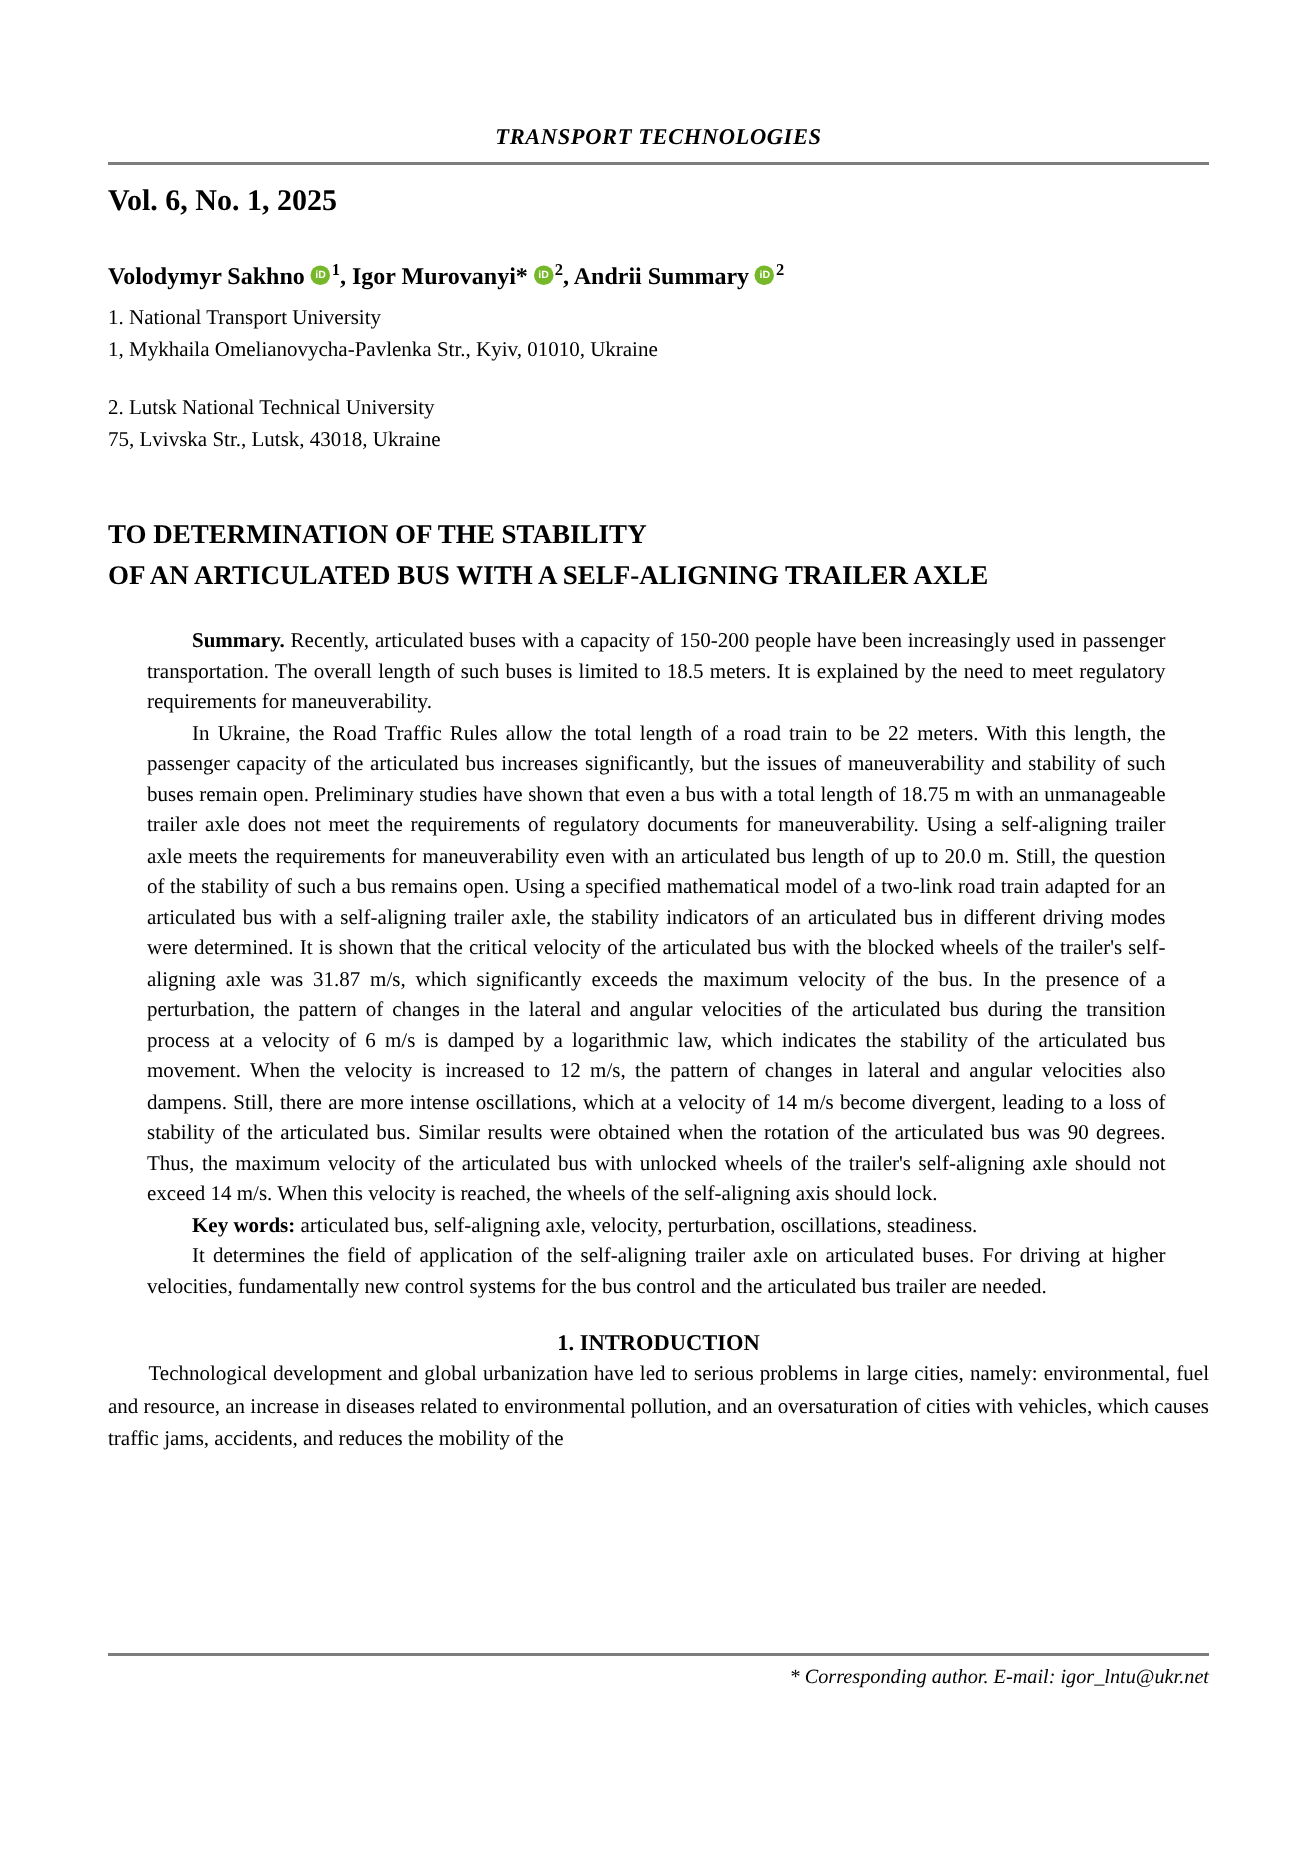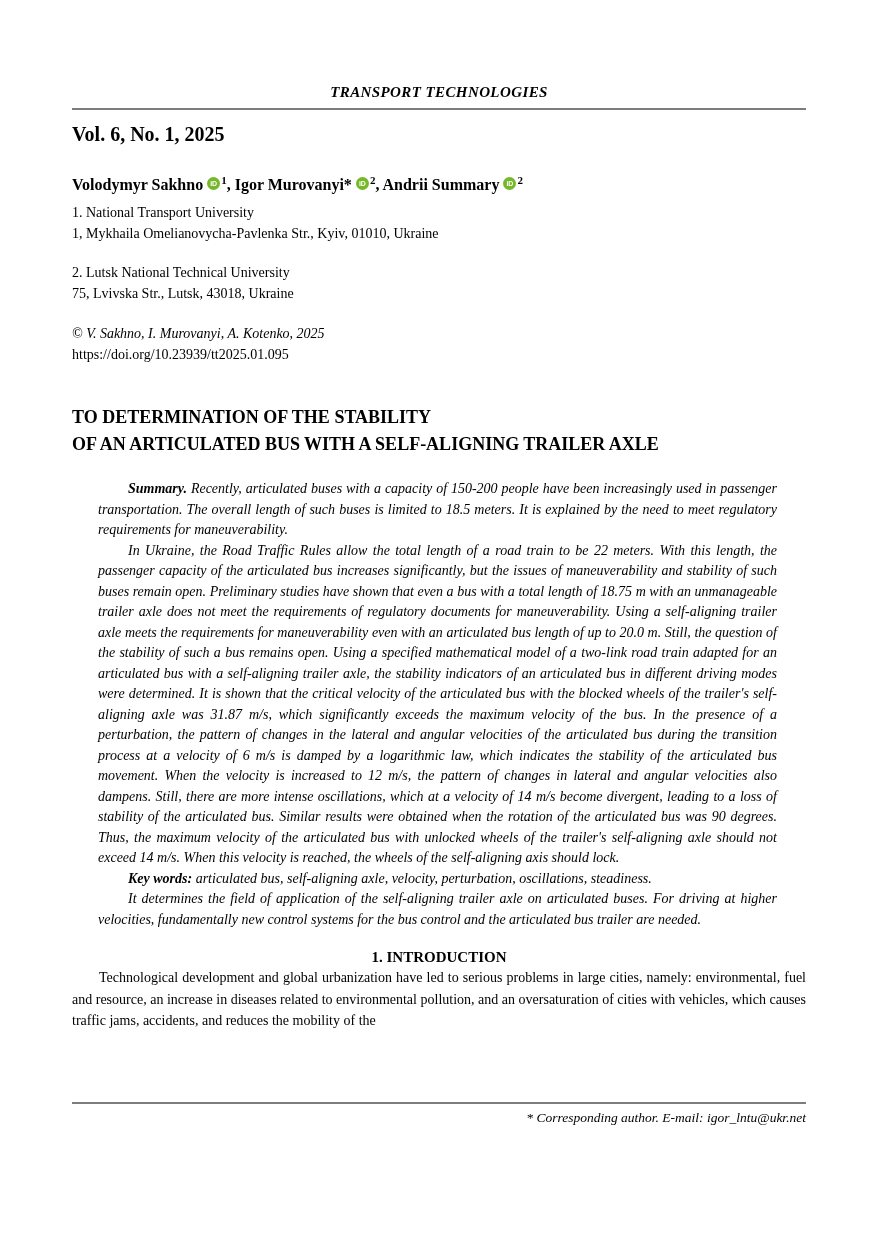--- a/index.html
+++ b/index.html
@@ -70,21 +70,20 @@
     text-align: left;
     font-weight: bold;
     font-size: 18px;
     line-height: 27px;
     margin-top: 39px;
   }
   .summary-block {
     margin-top: 21px;
     margin-left: 26px;
     margin-right: 29px;
-    font-style: italic;
     font-size: 14px;
     line-height: 20.5px;
     text-align: justify;
   }
   .summary-block p { margin: 0; text-indent: 30px; }
   .lead-bold { font-weight: bold; }
   .section-heading {
     text-align: center;
     font-weight: bold;
     font-size: 15px;
@@ -134,24 +133,20 @@
     <div class="affil-block affil-1">
       <div>1. National Transport University</div>
       <div>1, Mykhaila Omelianovycha-Pavlenka Str., Kyiv, 01010, Ukraine</div>
     </div>
 
     <div class="affil-block affil-2">
       <div>2. Lutsk National Technical University</div>
       <div>75, Lvivska Str., Lutsk, 43018, Ukraine</div>
     </div>
 
-    <div class="copyright-block">
-      <div class="copyright-line">© V. Sakhno, I. Murovanyi, A. Kotenko, 2025</div>
-      <div>https://doi.org/10.23939/tt2025.01.095</div>
-    </div>
 
     <div class="paper-title">
       <div>TO DETERMINATION OF THE STABILITY</div>
       <div>OF AN ARTICULATED BUS WITH A SELF-ALIGNING TRAILER AXLE</div>
     </div>
 
     <div class="summary-block">
       <p><span class="lead-bold">Summary.</span><span> Recently, articulated buses with a capacity of 150-200 people have been increasingly used in passenger transportation. The overall length of such buses is limited to 18.5 meters. It is explained by the need to meet regulatory requirements for maneuverability.</span></p>
       <p><span>In Ukraine, the Road Traffic Rules allow the total length of a road train to be 22 meters. With this length, the passenger capacity of the articulated bus increases significantly, but the issues of maneuverability and stability of such buses remain open. Preliminary studies have shown that even a bus with a total length of 18.75 m with an unmanageable trailer axle does not meet the requirements of regulatory documents for maneuverability. Using a self-aligning trailer axle meets the requirements for maneuverability even with an articulated bus length of up to 20.0 m. Still, the question of the stability of such a bus remains open. Using a specified mathematical model of a two-link road train adapted for an articulated bus with a self-aligning trailer axle, the stability indicators of an articulated bus in different driving modes were determined. It is shown that the critical velocity of the articulated bus with the blocked wheels of the trailer's self-aligning axle was 31.87 m/s, which significantly exceeds the maximum velocity of the bus. In the presence of a perturbation, the pattern of changes in the lateral and angular velocities of the articulated bus during the transition process at a velocity of 6 m/s is damped by a logarithmic law, which indicates the stability of the articulated bus movement. When the velocity is increased to 12 m/s, the pattern of changes in lateral and angular velocities also dampens. Still, there are more intense oscillations, which at a velocity of 14 m/s become divergent, leading to a loss of stability of the articulated bus. Similar results were obtained when the rotation of the articulated bus was 90 degrees. Thus, the maximum velocity of the articulated bus with unlocked wheels of the trailer's self-aligning axle should not exceed 14 m/s. When this velocity is reached, the wheels of the self-aligning axis should lock.</span></p>
       <p><span class="lead-bold">Key words:</span><span> articulated bus, self-aligning axle, velocity, perturbation, oscillations, steadiness.</span></p>

